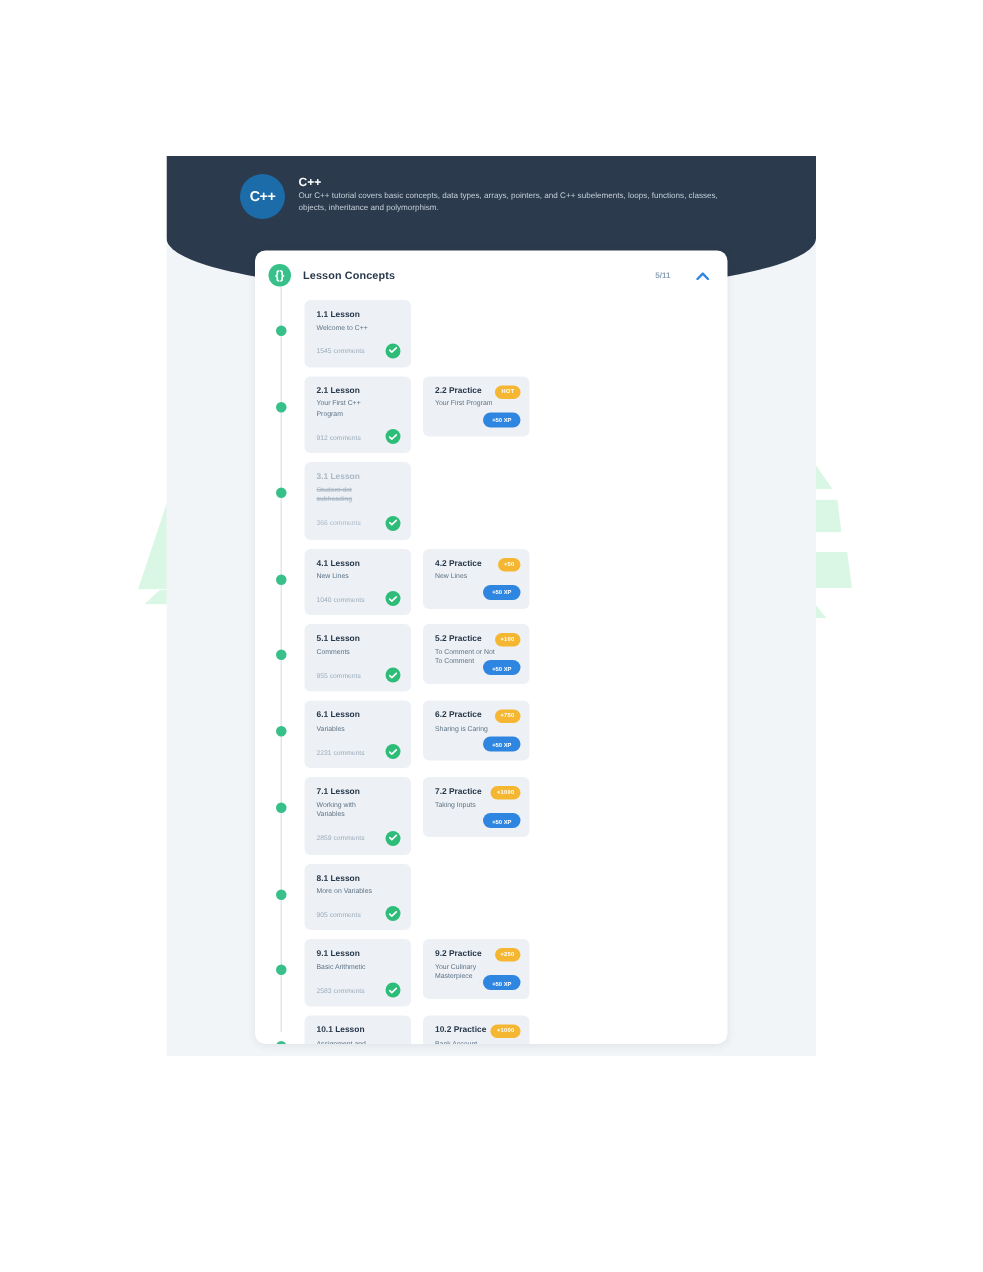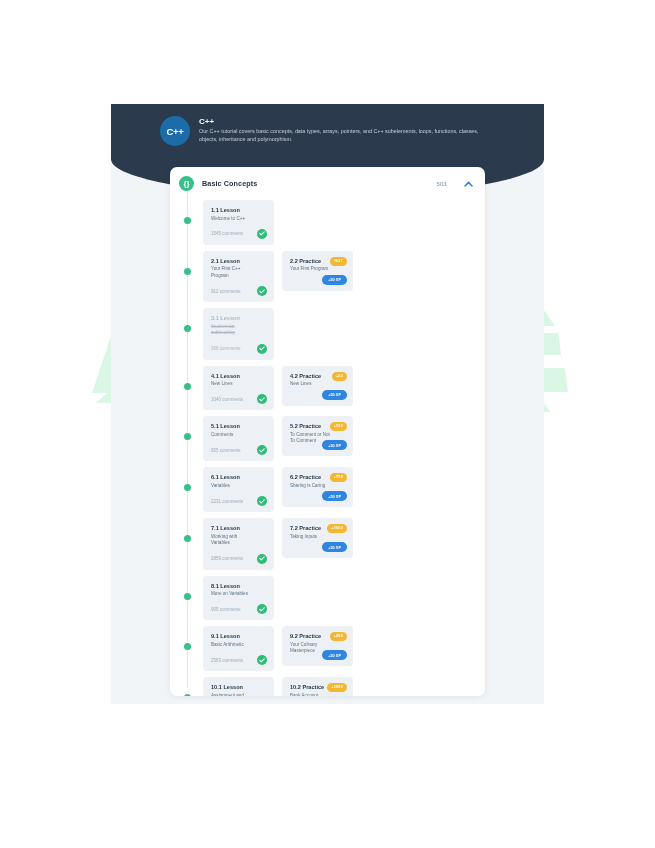--- a/index.html
+++ b/index.html
@@ -289,21 +289,21 @@
           <div class="hero-desc">Our C++ tutorial covers basic concepts, data types, arrays, pointers, and C++ subelements, loops, functions, classes, objects, inheritance and polymorphism.</div>
         </div>
       </div>
     </div>
   </div>
 
   <div class="module-card">
 
     <div class="module-head">
       <div class="module-badge">{}</div>
-      <div class="module-title">Basic Concepts</div>
+      <div class="module-title">Lesson Concepts</div>
       <div class="module-progress">5/11</div>
       <div class="chevron-btn">
         <svg width="9" height="6" viewBox="0 0 9 6">
           <path d="M1 5 L4.5 1.4 L8 5" fill="none" stroke="#2f86e0" stroke-width="1.6" stroke-linecap="round" stroke-linejoin="round"></path>
         </svg>
       </div>
     </div>
 
     <div class="timeline-line"></div>
 

